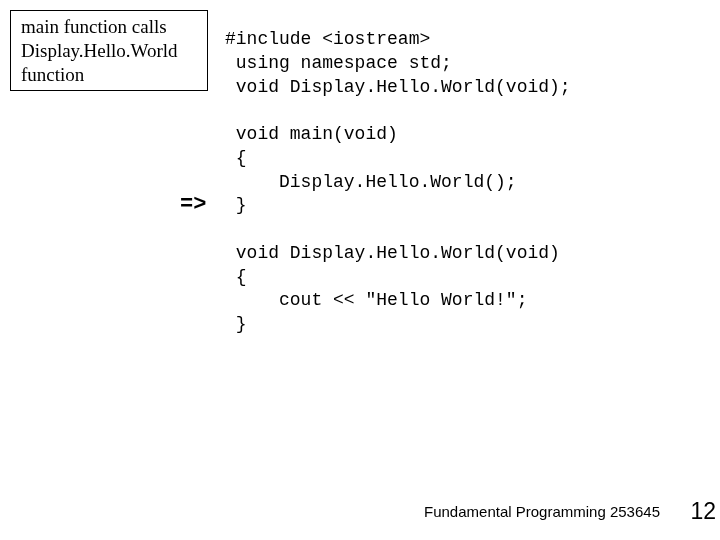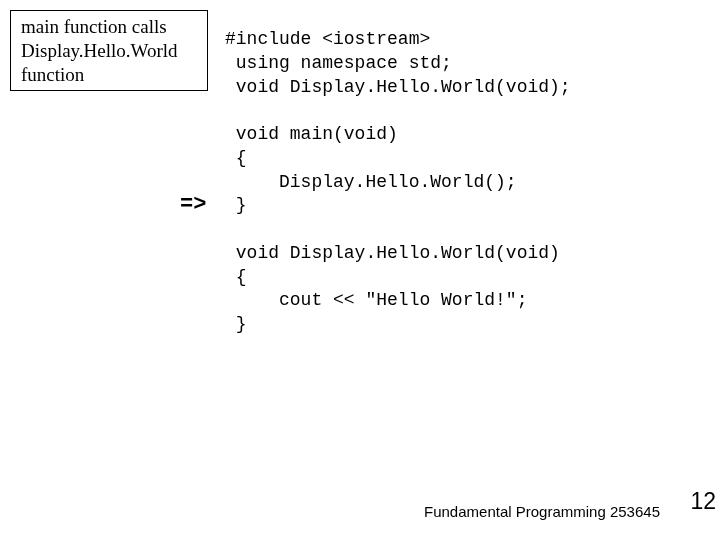--- a/index.html
+++ b/index.html
@@ -42,21 +42,21 @@
     }
     .footer-text {
       position: absolute;
       bottom: 20px;
       right: 60px;
       font-size: 15px;
       font-family: Arial, sans-serif;
     }
     .page-number {
       position: absolute;
-      bottom: 25px;
+      bottom: 15px;
       right: 4px;
       font-size: 23px;
       font-family: Arial, sans-serif;
     }
   </style>
 </head>
 <body>
 
 <div class="annotation-box">
   <span>main function calls Display.Hello.World function</span>

